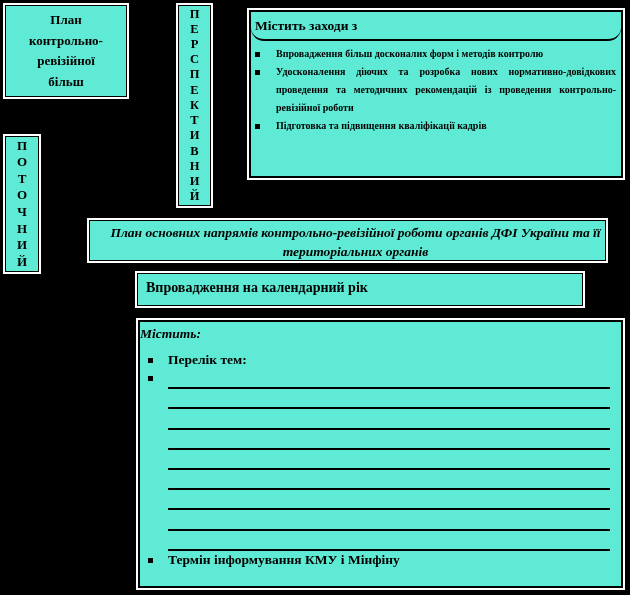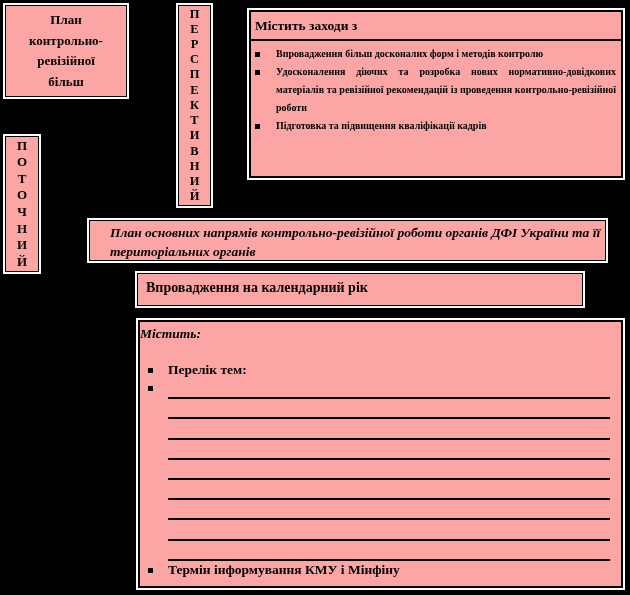--- a/index.html
+++ b/index.html
@@ -3,21 +3,21 @@
 <meta charset="utf-8">
 <style>
   html, body { margin:0; padding:0; }
   body {
     width:630px; height:595px; position:relative; overflow:hidden;
     background:#000000;
     font-family:"Liberation Serif", serif;
   }
   .box {
     position:absolute; box-sizing:border-box;
-    background:#fca5a5; color:#000000;
+    background:#5eead4; color:#000000;
     border:1.5px solid #000000;
     box-shadow:0 0 0 2px #ffffff;
     font-weight:bold;
     font-family:Liberation Serif, serif;
   }
   
   #plan-box {
     left:5px; top:5px; width:122px; height:92px;
     display:flex; flex-direction:column; justify-content:center; align-items:center;
     text-align:center; font-size:13px; line-height:20.5px;
@@ -30,49 +30,49 @@
   }
   #current-box {
     left:5px; top:136px; width:34px; height:136px;
     display:flex; flex-direction:column; justify-content:center; align-items:center;
     font-size:13px;
   }
   #perspective-box .vletter { line-height:15.2px; }
   #current-box .vletter { line-height:16.6px; }
   
   #measures-box { left:249px; top:10px; width:374px; height:168px; border-width:2px; }
-  #measures-box .hdr { font-size:13.5px; line-height:18px; padding:5px 6px 4px 4px; border-bottom:2px solid #000; }
+  #measures-box .hdr { font-size:13.5px; line-height:18px; padding:5px 6px 4px 4px; border-bottom:2px solid #000;border-radius:13px; }
   #measures-box .body { padding-top:4px; }
   .bullet-row { display:flex; align-items:flex-start; }
   .bmark { flex:0 0 5px; width:5px; height:5px; background:#000; }
   #measures-box .bmark { margin:7px 16px 0 4px; }
   #measures-box .btext {
     flex:1; font-size:10px; line-height:18px;
     text-align:justify; text-align-last:left; padding-right:5px;
   }
   
   #title-box {
     left:89px; top:220px; width:517px; height:41px;
-    text-align:left; font-size:13.5px; font-style:italic; line-height:19px;
+    text-align:center; font-size:13.5px; font-style:italic; line-height:19px;
     padding:2px 4px 0 20px;
   }
   
   #calendar-box {
     left:137px; top:273px; width:446px; height:33px;
     font-size:14px; padding:6px 0 0 8px;
   }
   
   #contains-box { left:138px; top:320px; width:485px; height:268px; border-width:2px; }
   #contains-box .hdr2 { text-align:left; font-style:italic; font-size:13.5px; line-height:17px; margin-top:3px; }
   #contains-box .bmark { margin:7px 15px 0 8px; }
   #contains-box .btext {
     flex:1; font-size:13.5px; line-height:18px;
     text-align:justify; text-align-last:left; padding-right:9px;
   }
-  #contains-box .topics-row { margin-top:19px; }
+  #contains-box .topics-row { margin-top:9px; }
   #contains-box .lines { flex:1; margin-right:11px; }
   .blank-line { height:18.2px; border-bottom:2px solid #000; }
   #contains-box .year-row { margin-top:3px; }
 </style>
 </head>
 <body>
 
 <div class="box" id="plan-box">
   <div>План</div>
   <div>контрольно-</div>
@@ -109,21 +109,21 @@
 
 <div class="box" id="measures-box">
   <div class="hdr">Містить заходи з</div>
   <div class="body">
     <div class="bullet-row">
       <span class="bmark"></span>
       <div class="btext">Впровадження більш досконалих форм і методів контролю</div>
     </div>
     <div class="bullet-row">
       <span class="bmark"></span>
-      <div class="btext">Удосконалення діючих та розробка нових нормативно-довідкових матеріалів та ревізійної рекомендацій із проведення контрольно-ревізійної роботи</div>
+      <div class="btext">Удосконалення діючих та розробка нових нормативно-довідкових проведення та методичних рекомендацій із проведення контрольно-ревізійної роботи</div>
     </div>
     <div class="bullet-row">
       <span class="bmark"></span>
       <div class="btext">Підготовка та підвищення кваліфікації  кадрів</div>
     </div>
   </div>
 </div>
 
 <div class="box" id="title-box">
   <div>План основних напрямів контрольно-ревізійної роботи органів ДФІ України та її територіальних органів</div>

